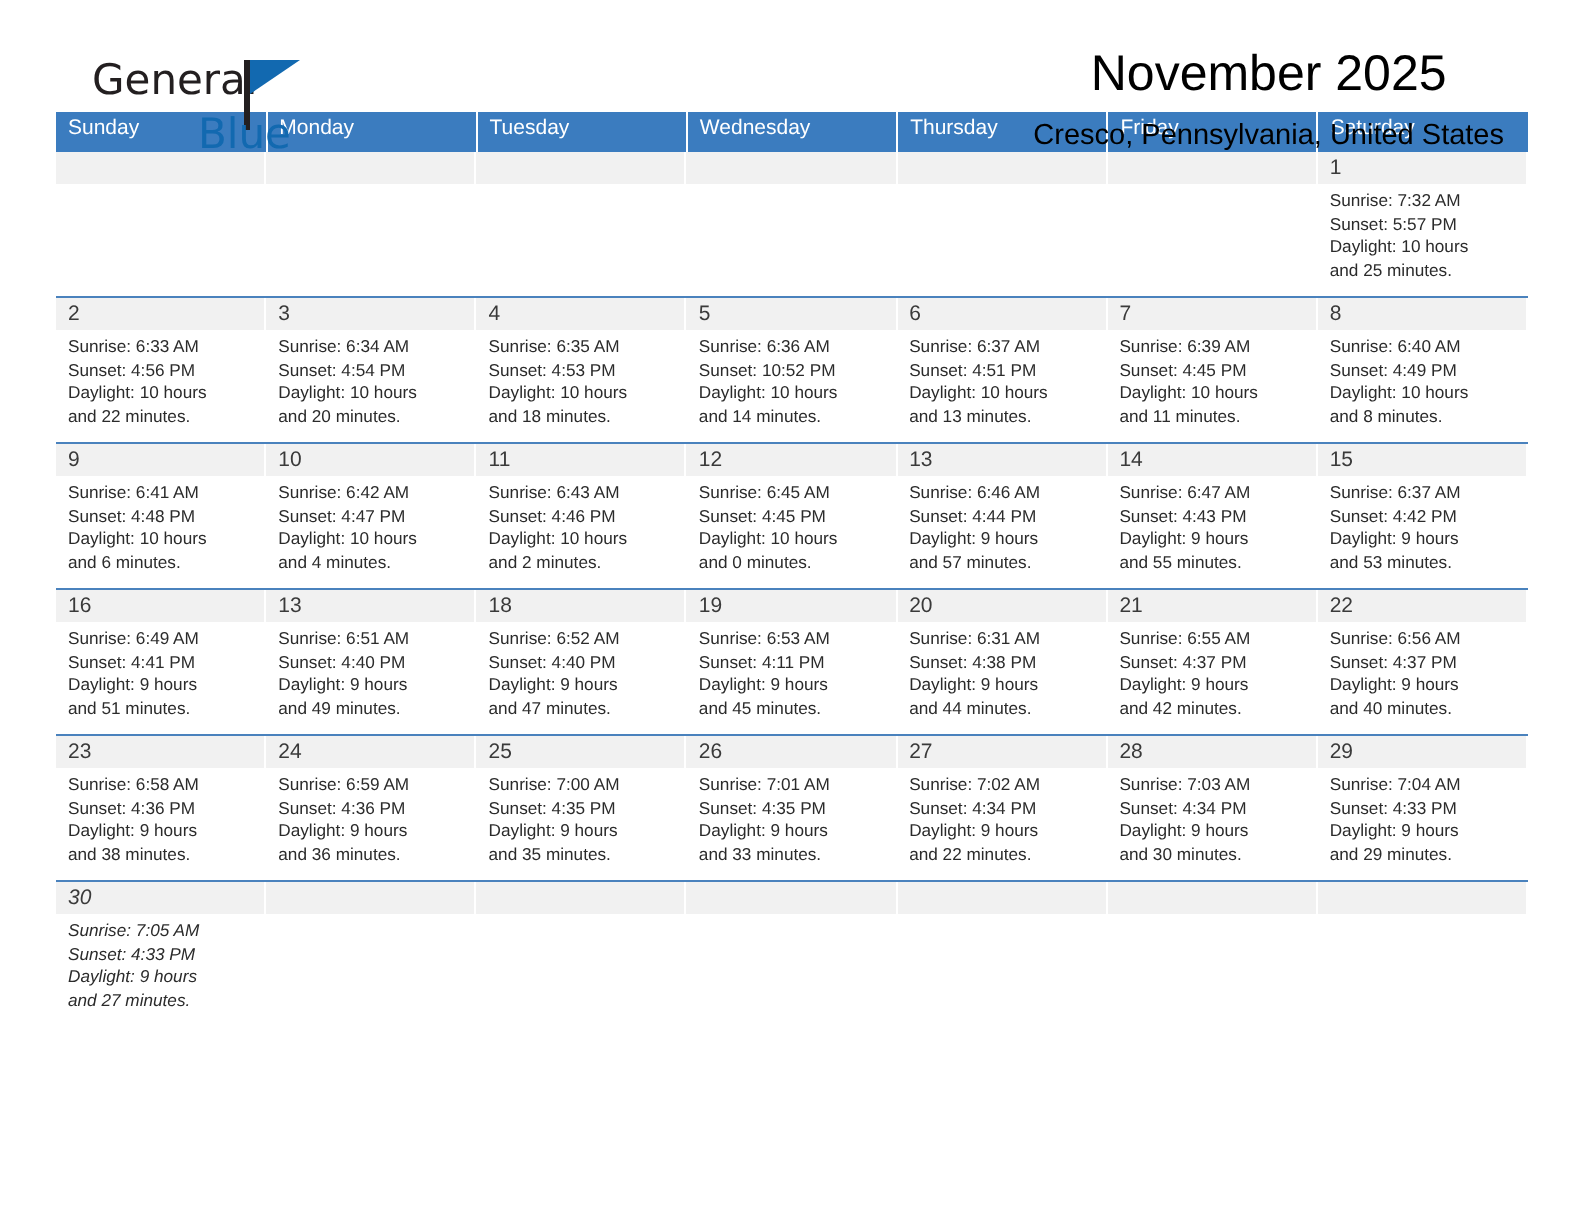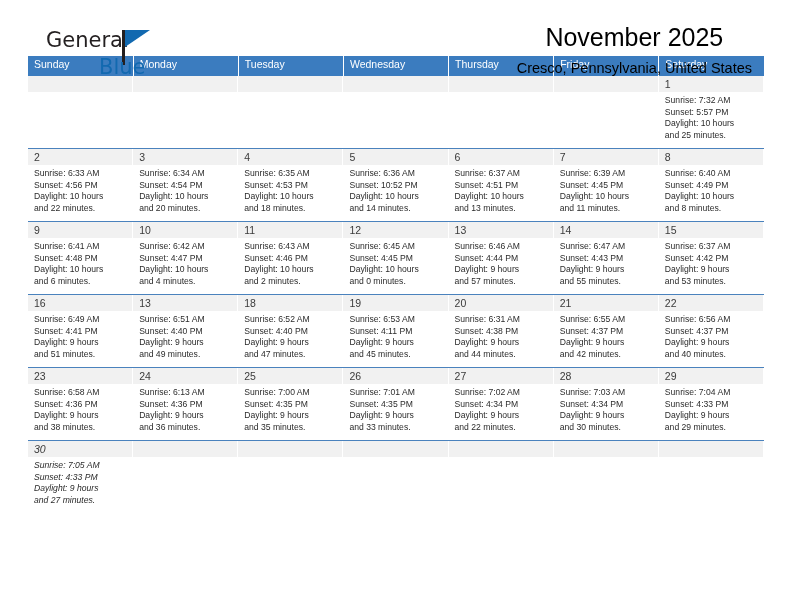--- a/index.html
+++ b/index.html
@@ -539,21 +539,21 @@
                 <div>and 38 minutes.</div>
               </div>
             </div>
           </td>
           <td>
             <div class="daycell">
               <div class="daynum-strip">
                 <span class="daynum">24</span>
               </div>
               <div class="details">
-                <div>Sunrise: 6:13 AM</div>
+                <div>Sunrise: 6:59 AM</div>
                 <div>Sunset: 4:36 PM</div>
                 <div>Daylight: 9 hours</div>
                 <div>and 36 minutes.</div>
               </div>
             </div>
           </td>
           <td>
             <div class="daycell">
               <div class="daynum-strip">
                 <span class="daynum">25</span>

